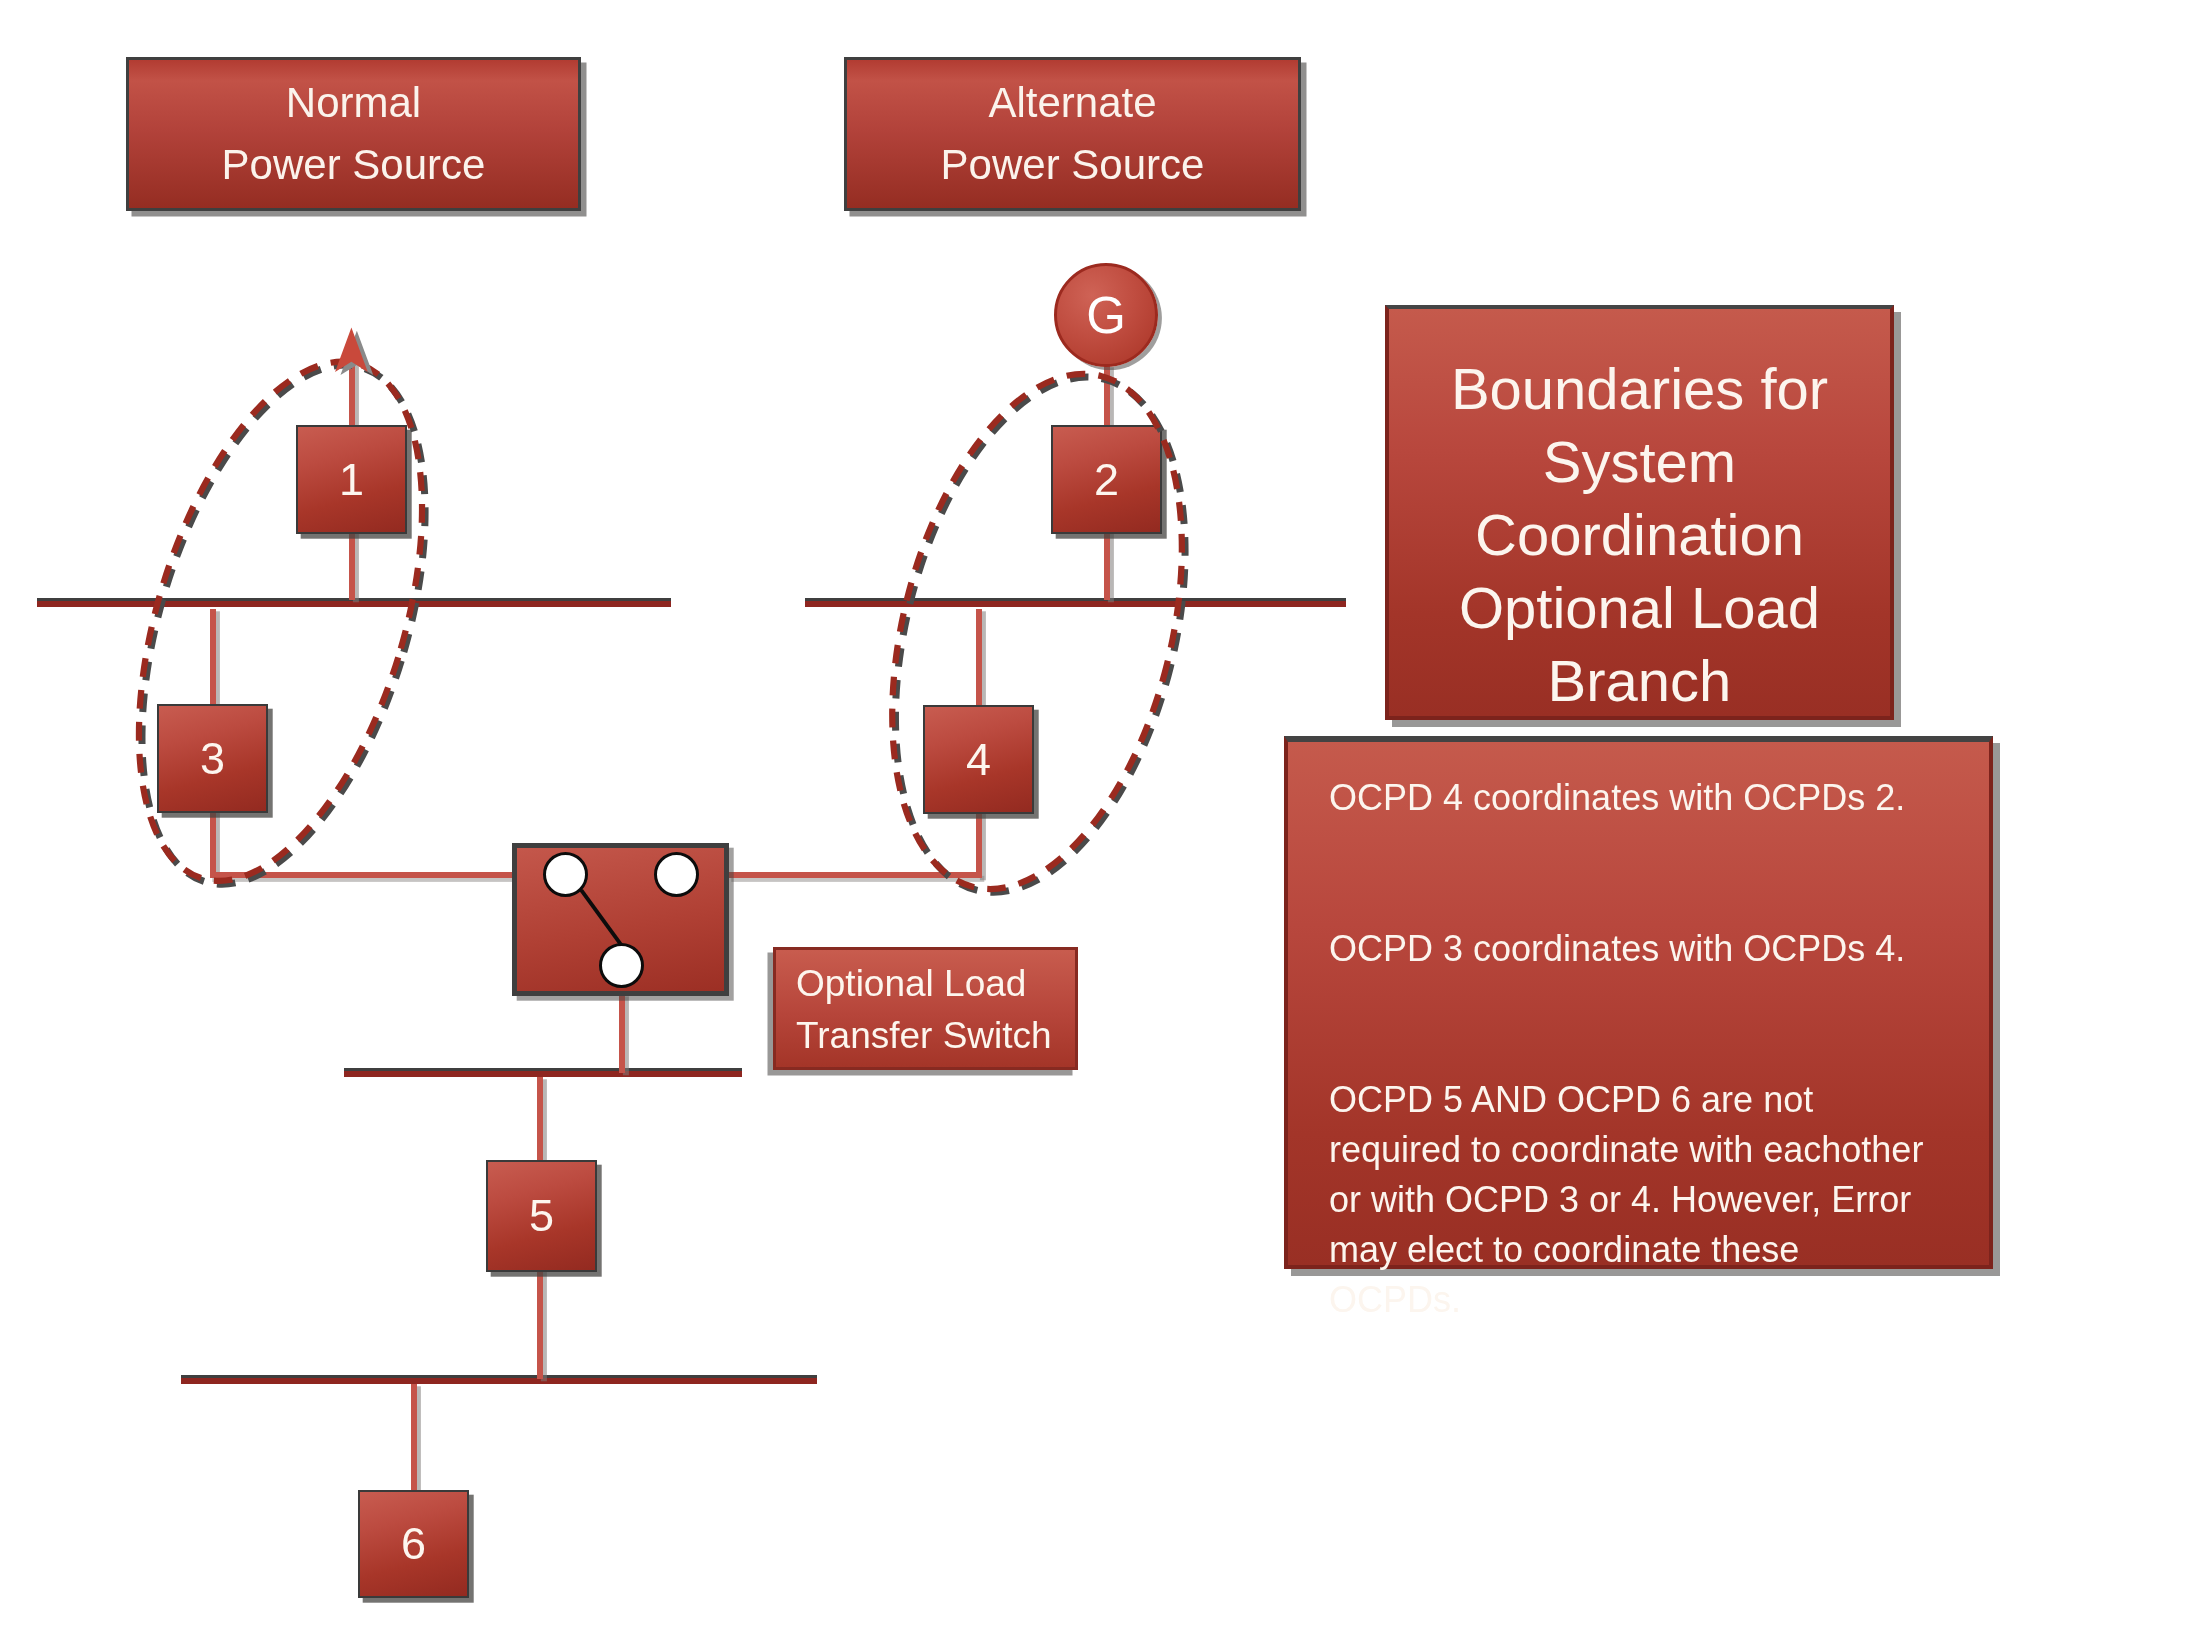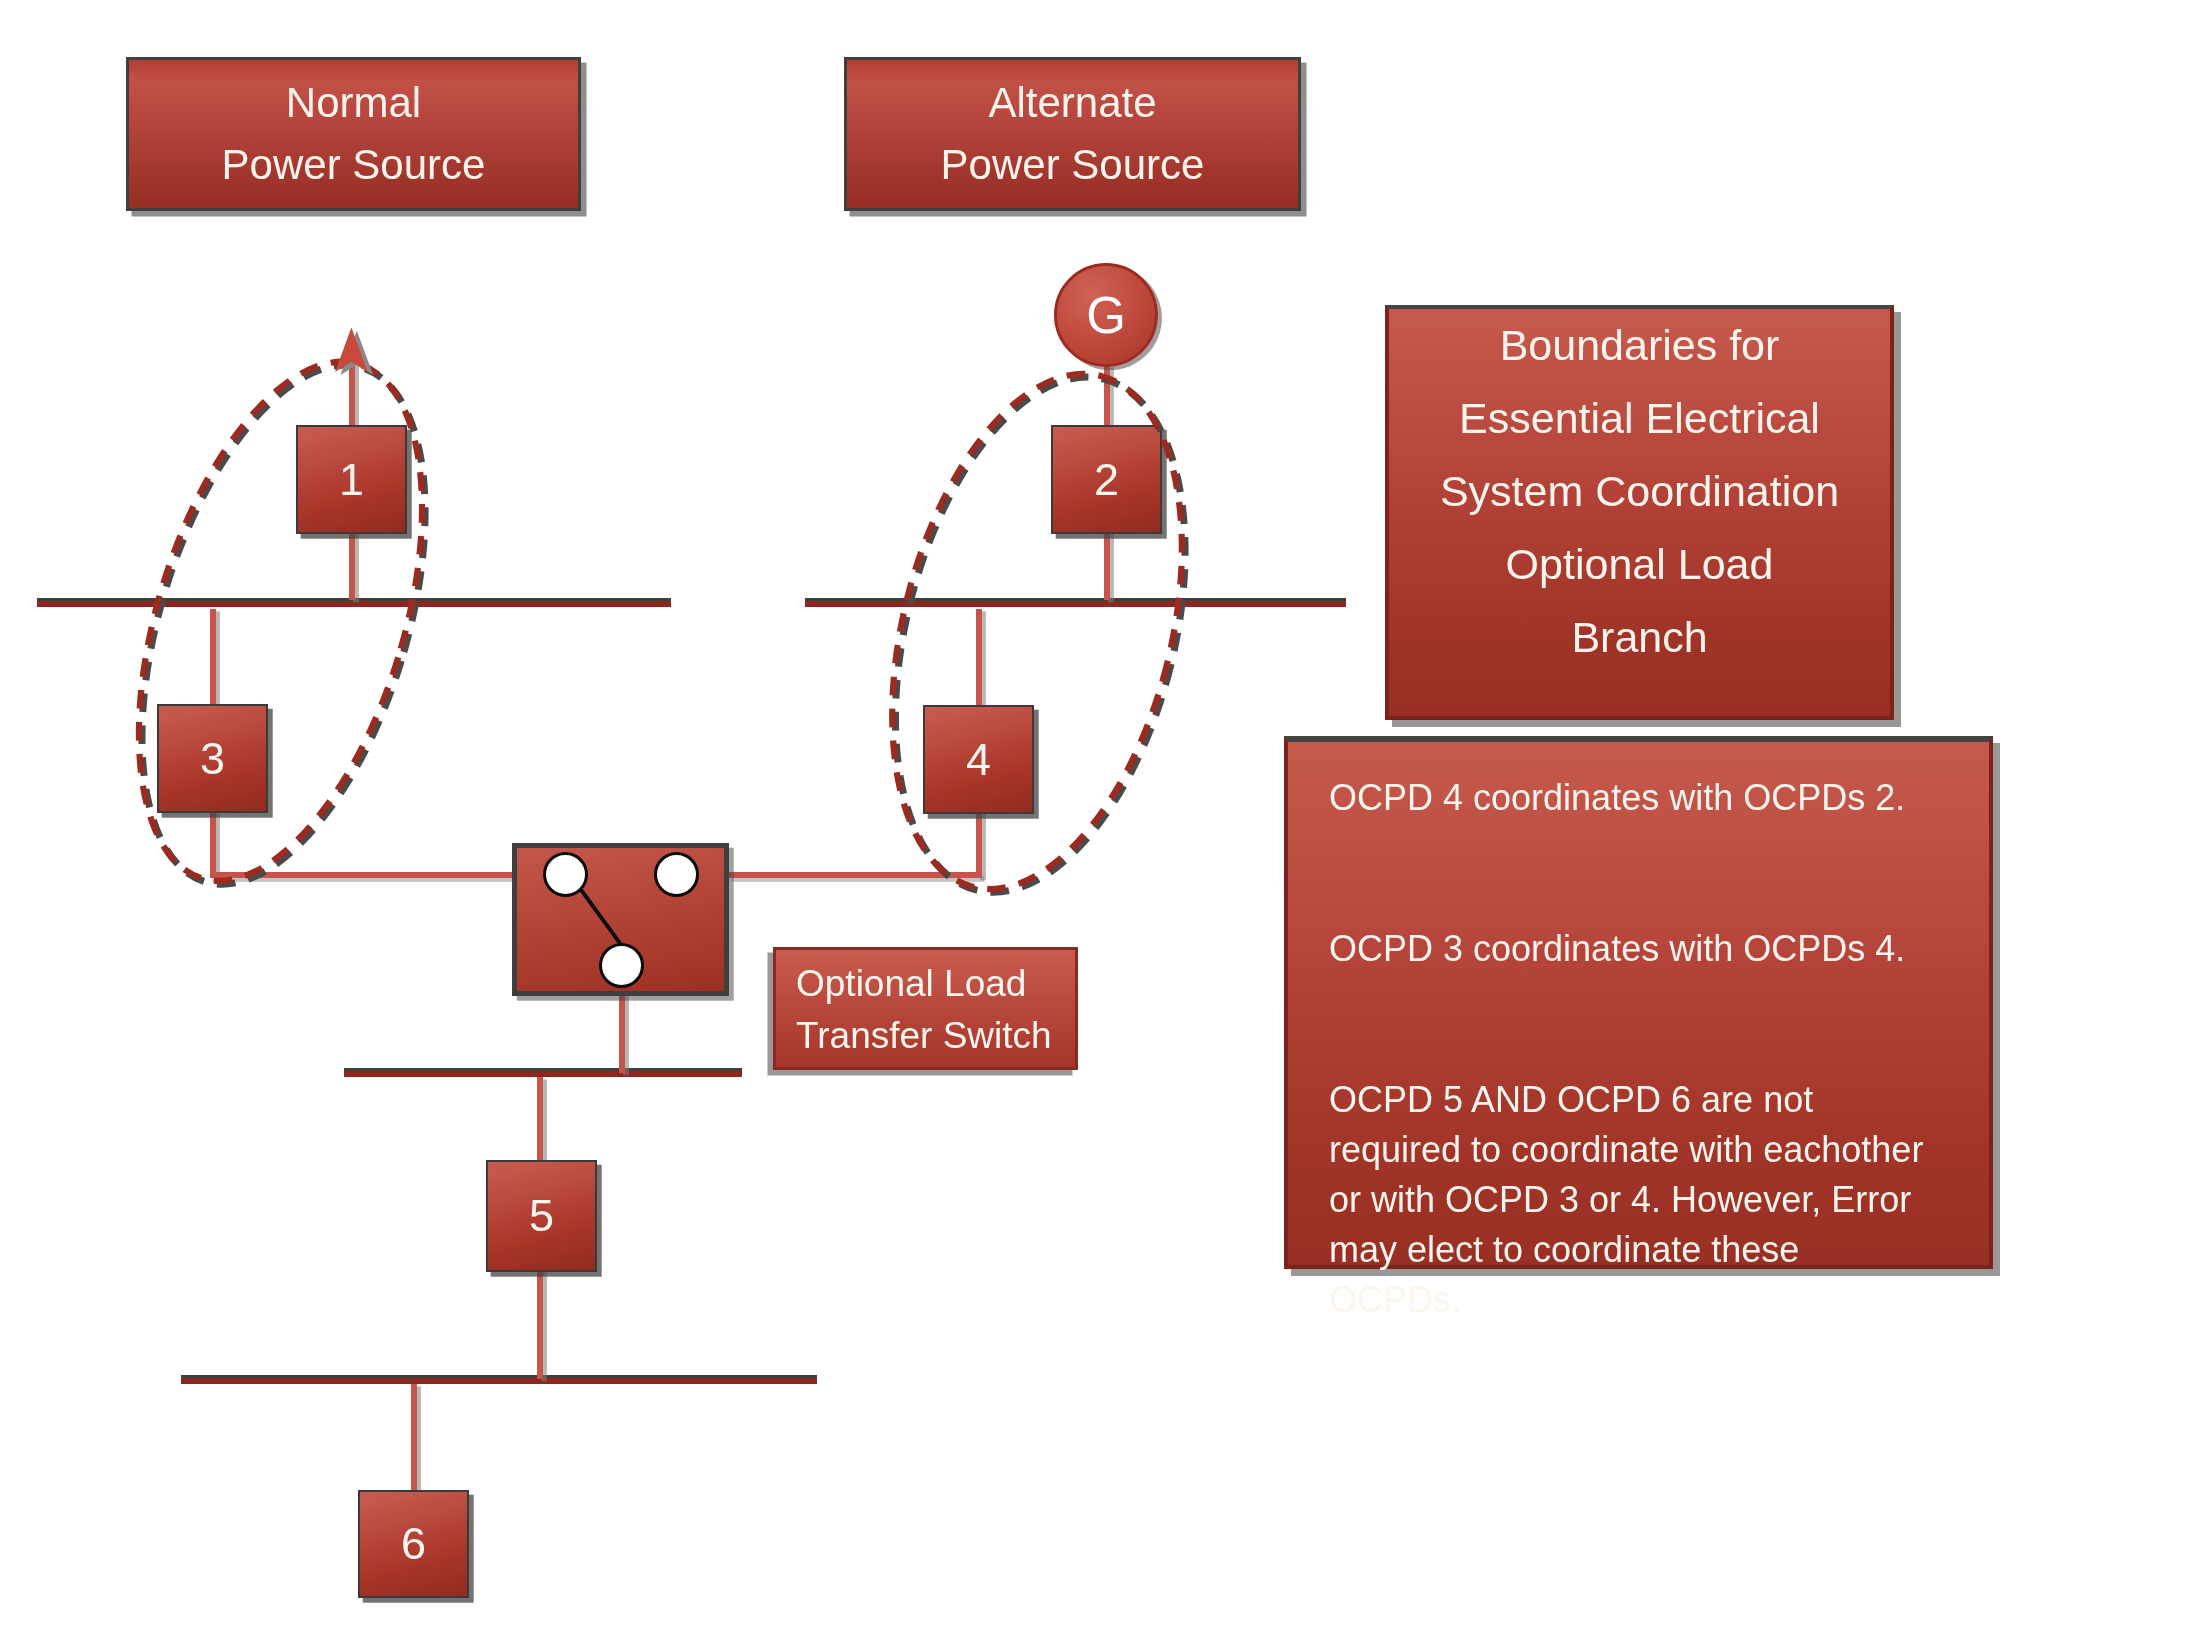--- a/index.html
+++ b/index.html
@@ -35,21 +35,21 @@
 
   
   #switch-box{position:absolute;box-sizing:border-box;left:512px;top:843px;width:217px;height:153px;
         border:5.5px solid #3f3f3f;
         background:linear-gradient(170deg,#c4574b 0%,#b04034 55%,#9c2f24 100%);
         box-shadow:4.7px 4.7px 0 rgba(70,68,66,.5);}
   .contact{position:absolute;width:45px;height:45px;border:3.1px solid #0c0c0c;background:#ffffff;}
 
   
   #legend-title{left:1385px;top:305px;width:509px;height:415px;
-        text-align:center;font-size:43px;line-height:73px;}
+        padding-top:43px;text-align:center;font-size:58px;line-height:73px;}
   #legend-notes{left:1284px;top:736px;width:709px;height:533px;border-top:6.2px solid #434343;
         padding:31px 41px 0 41px;font-size:36px;line-height:50px;text-align:left;}
   #legend-notes .note-p{margin:0 16px 101px 0;}
   #legend-notes .note-p:last-child{margin-bottom:0;}
 
   
   #opt-label{position:absolute;box-sizing:border-box;left:773px;top:947px;width:305px;height:123px;
         border:3.1px solid #872a21;
         background:linear-gradient(180deg,#c85c4e 0%,#b6453a 55%,#a43528 100%);
         box-shadow:-5.5px 5.5px 0 rgba(70,68,66,.55);
@@ -115,21 +115,20 @@
   <div class="contact circle" style="left:654px;top:852px;"></div>
   <div class="contact circle" style="left:599px;top:943px;"></div>
 
   <div id="opt-label">
     <div>Optional Load</div>
     <div>Transfer Switch</div>
   </div>
 
   <div class="bigbox" id="legend-title">
     <div>Boundaries for</div>
-    <div>Essential Electrical</div>
     <div>System Coordination</div>
     <div>Optional Load</div>
     <div>Branch</div>
   </div>
 
   <div class="bigbox" id="legend-notes">
     <p class="note-p">OCPD 4 coordinates with OCPDs 2.</p>
     <p class="note-p">OCPD 3 coordinates with OCPDs 4.</p>
     <p class="note-p">OCPD 5 AND OCPD 6 are not required to coordinate with eachother or with OCPD 3 or 4. However, Error may elect to coordinate these OCPDs.</p>
   </div>

